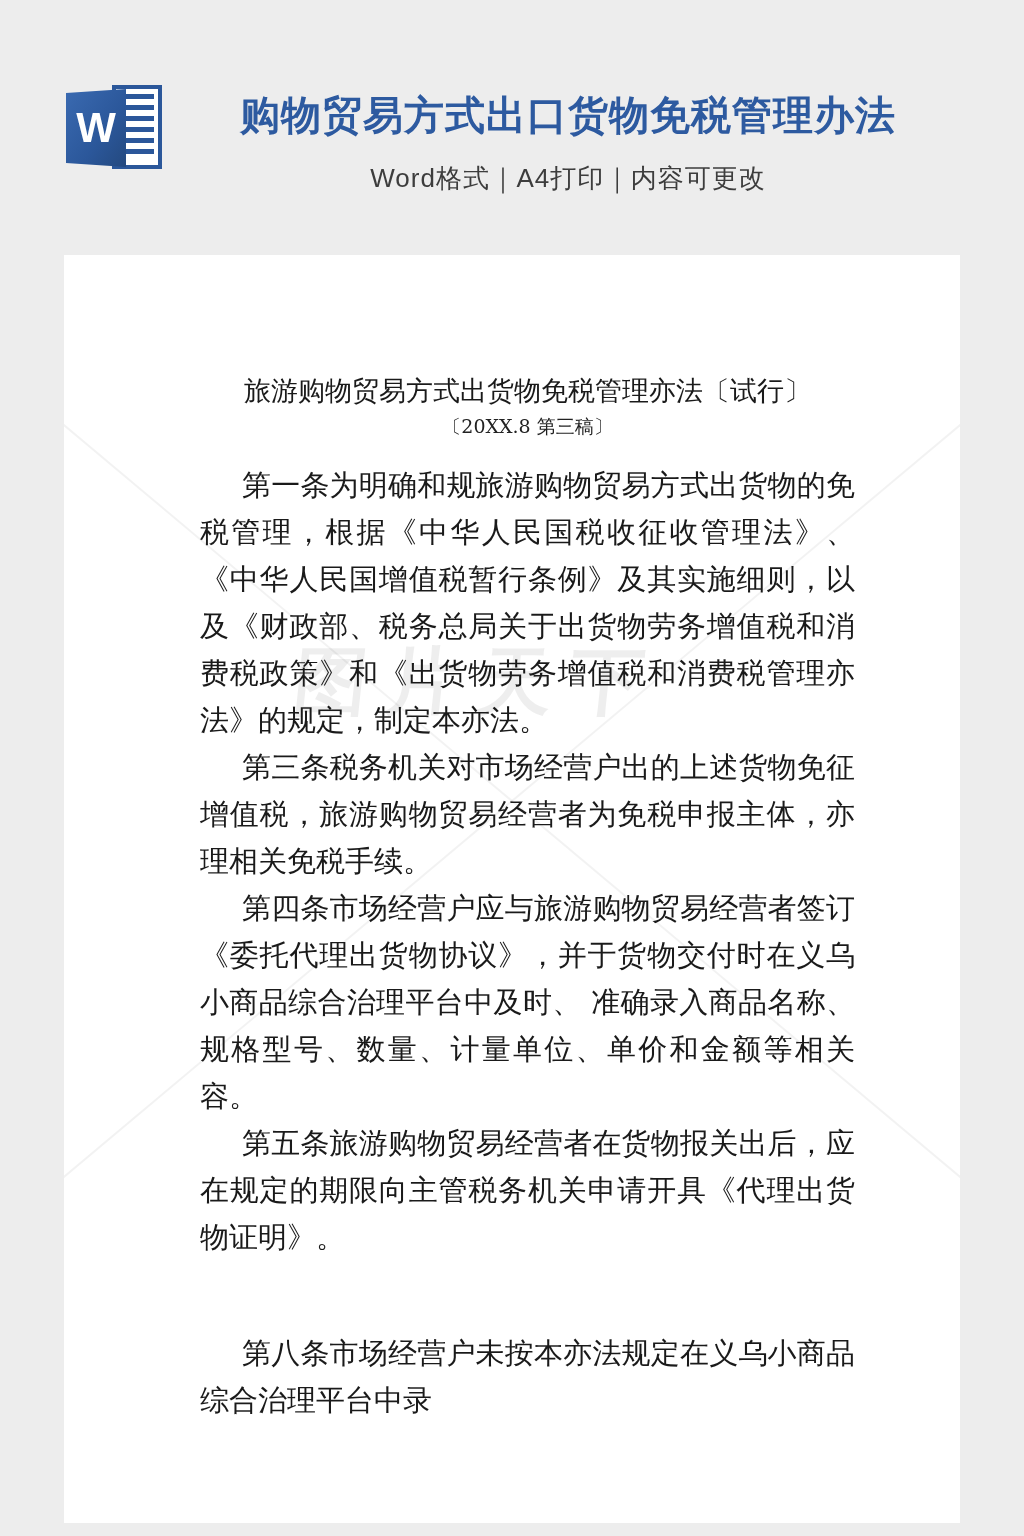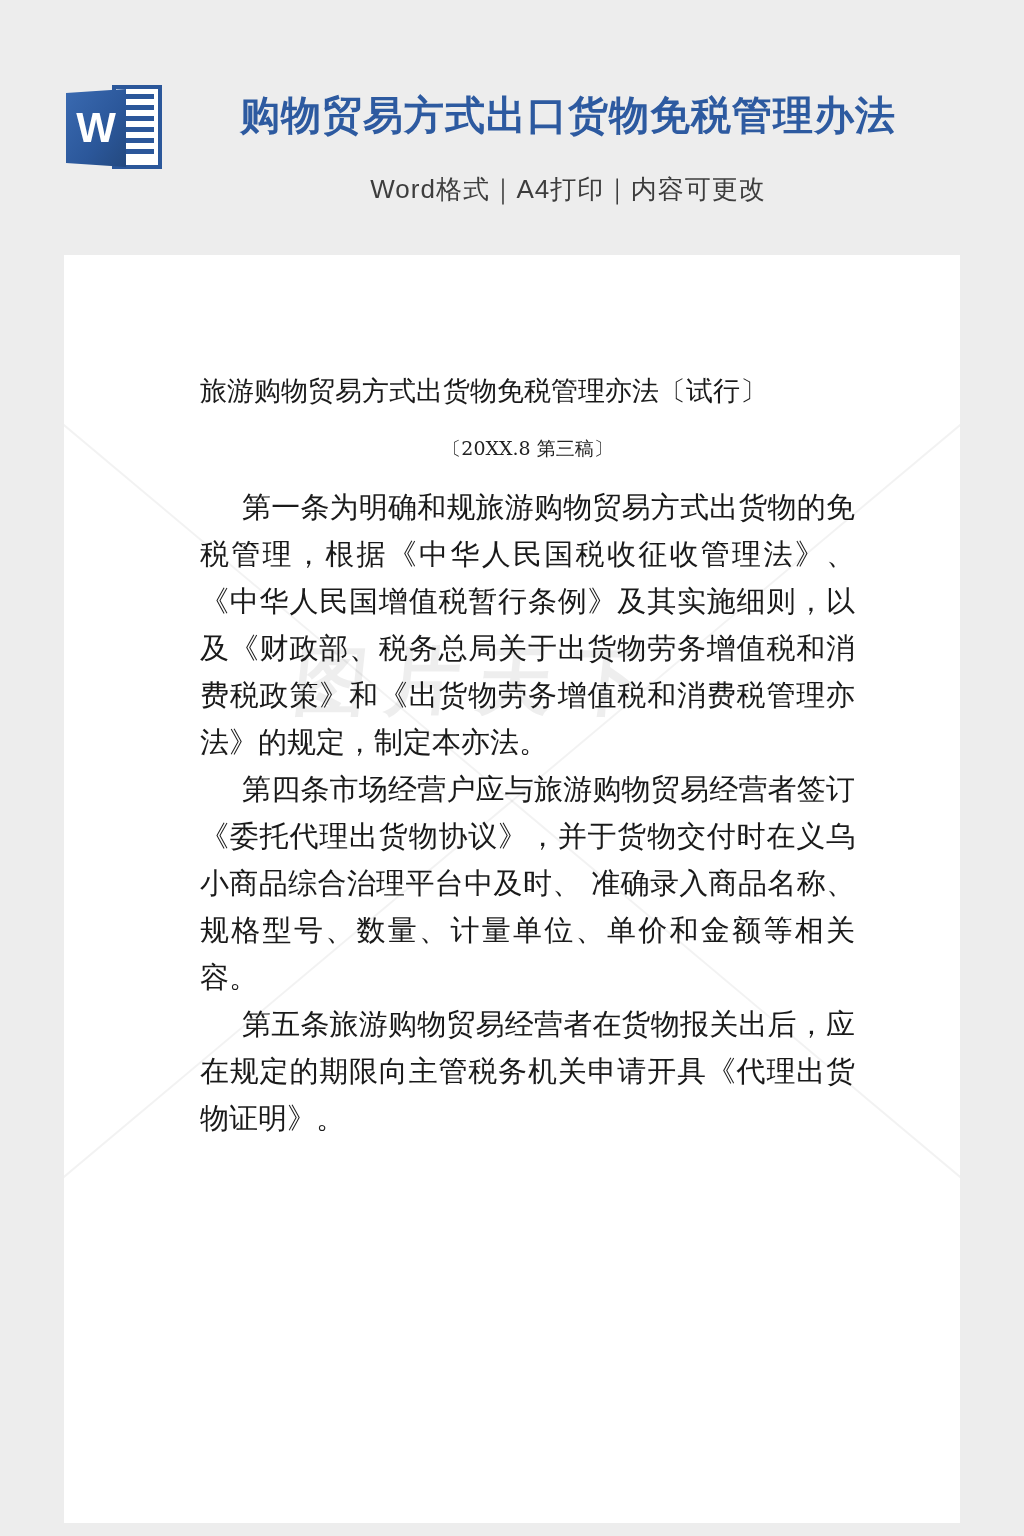--- a/index.html
+++ b/index.html
@@ -19,31 +19,31 @@
   }
   .word-icon .slab {
     position:absolute; left:4px; top:9px; width:60px; height:78px;
     background:linear-gradient(125deg,#3a6ab1 0%,#2b579a 60%,#24497f 100%);
     clip-path:polygon(0 5%, 100% 0, 100% 100%, 0 95%);
     display:flex; align-items:center; justify-content:center;
   }
   .word-icon .slab span { color:#fff; font-weight:bold; font-size:42px; line-height:1; }
   .header-text { position:absolute; left:162px; right:0; top:88px; text-align:center; padding-right:50px; }
   .header-title { font-size:40px; font-weight:bold; color:#2d5aa0; letter-spacing:1px; }
-  .header-subtitle { margin-top:29px; font-size:26px; color:#3d3d3d; letter-spacing:1px; }
+  .header-subtitle { margin-top:18px; font-size:26px; color:#3d3d3d; letter-spacing:1px; }
 
   
   .doc-page {
     position:relative; width:896px; height:1268px; margin:0 auto;
     background:#ffffff; overflow:hidden;
     font-family:"DejaVu Serif", serif; color:#1a1a1a;
   }
   .doc-inner { position:relative; padding:116px 105px 0 136px; }
-  .doc-title { font-size:27px; line-height:40px; font-weight:500; }
-  .doc-subtitle { text-align:center; font-size:19px; line-height:26px; margin-top:24px; color:#222; }
+  .doc-title { text-align:center; font-size:27px; line-height:40px; font-weight:500; }
+  .doc-subtitle { text-align:center; font-size:19px; line-height:26px; margin-top:2px; color:#222; }
   .doc-body { margin-top:23px; }
   .doc-body p {
     font-size:29px; line-height:47px; text-align:justify; text-justify:inter-character;
     text-indent:42px; word-break:break-all;
   }
   .para-spacer { height:69px; }
 
   
   .wm-text {
     position:absolute; left:230px; top:378px; width:440px;
@@ -76,18 +76,20 @@
 <div class="doc-page">
   <div class="wm-line a"></div>
   <div class="wm-line b"></div>
   <div class="wm-text">图片天下</div>
 
   <div class="doc-inner">
     <div class="doc-title">旅游购物贸易方式出货物免税管理亦法〔试行〕</div>
     <div class="doc-subtitle">〔20XX.8 第三稿〕</div>
     <div class="doc-body">
       <p>第一条为明确和规旅游购物贸易方式出货物的免税管理，根据《中华人民国税收征收管理法》、《中华人民国增值税暂行条例》及其实施细则，以及《财政部、税务总局关于出货物劳务增值税和消费税政策》和《出货物劳务增值税和消费税管理亦法》的规定，制定本亦法。</p>
+      <p>第三条税务机关对市场经营户出的上述货物免征增值税，旅游购物贸易经营者为免税申报主体，亦理相关免税手续。</p>
       <p>第四条市场经营户应与旅游购物贸易经营者签订《委托代理出货物协议》，并于货物交付时在义乌小商品综合治理平台中及时、 准确录入商品名称、规格型号、数量、计量单位、单价和金额等相关容。</p>
       <p>第五条旅游购物贸易经营者在货物报关出后，应在规定的期限向主管税务机关申请开具《代理出货物证明》。</p>
       <div class="para-spacer"></div>
+      <p>第八条市场经营户未按本亦法规定在义乌小商品综合治理平台中录</p>
     </div>
   </div>
 </div>
 
 </body></html>

